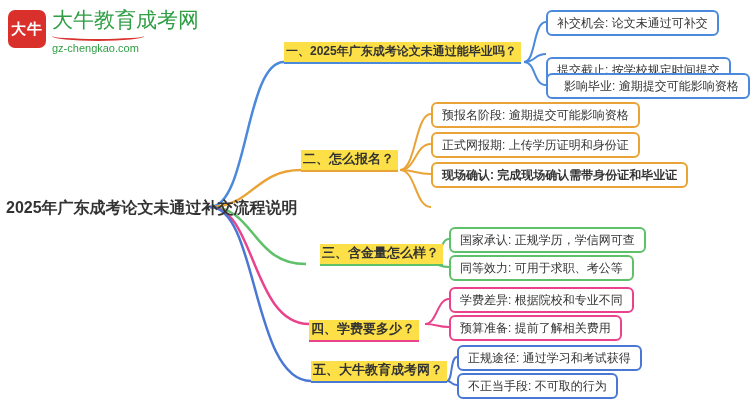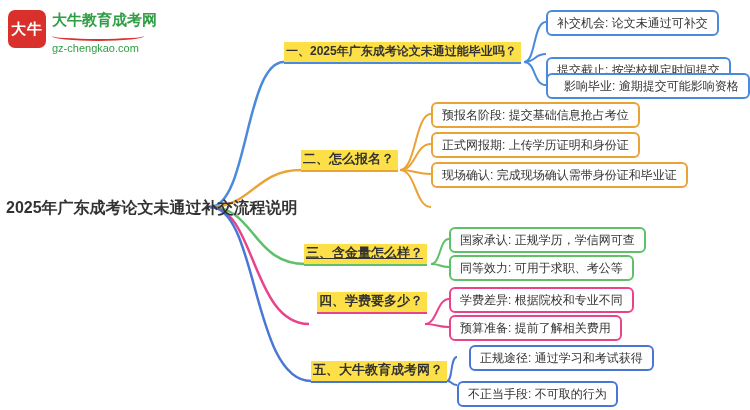--- a/index.html
+++ b/index.html
@@ -24,21 +24,21 @@
 
   .leaf{position:absolute;font-size:12px;line-height:16px;color:#333;background:#fff;
         border:2px solid var(--c);border-radius:6px;padding:3px 9px;white-space:nowrap;}
 
   
   .logo{position:absolute;left:8px;top:10px;display:flex;align-items:flex-start;}
   .logo-icon{width:38px;height:38px;background:#d9302c;border-radius:7px;color:#fff;
              font-size:15px;font-weight:700;display:flex;align-items:center;
              justify-content:center;letter-spacing:1px;}
   .logo-text{margin-left:6px;}
-  .logo-brand{color:#2f9e44;font-size:15px;font-weight:700;line-height:20px;white-space:nowrap;}
+  .logo-brand{color:#2f9e44;font-size:21px;font-weight:400;line-height:20px;white-space:nowrap;}
   .logo-domain{color:#2f9e44;font-size:11px;line-height:14px;white-space:nowrap;}
   .logo-swoosh{width:92px;height:8px;border-bottom:2px solid #d9302c;border-radius:50%;margin-top:1px;}
 </style>
 </head>
 <body>
 
 <div class="stage">
 
   <svg class="connectors" viewBox="0 0 750 410" xmlns="http://www.w3.org/2000/svg">
 
@@ -75,34 +75,34 @@
       <div class="logo-brand">大牛教育成考网</div>
       <div class="logo-swoosh"></div>
       <div class="logo-domain">gz-chengkao.com</div>
     </div>
   </div>
 
   <div class="root-label">2025年广东成考论文未通过补交流程说明</div>
 
   <div class="branch-label small b0" style="left:284px;top:42px;">一、2025年广东成考论文未通过能毕业吗？</div>
   <div class="branch-label b1" style="left:301px;top:150px;">二、怎么报名？</div>
-  <div class="branch-label b2" style="left:304px;top:244px;text-decoration:underline;">三、含金量怎么样？</div>
-  <div class="branch-label b3" style="left:309px;top:292px;margin-left:8px;">四、学费要多少？</div>
+  <div class="branch-label b2" style="left:320px;top:244px;">三、含金量怎么样？</div>
+  <div class="branch-label b3" style="left:309px;top:320px;">四、学费要多少？</div>
   <div class="branch-label b4" style="left:311px;top:361px;">五、大牛教育成考网？</div>
 
   <div class="leaf b0" style="left:546px;top:10px;">补交机会: 论文未通过可补交</div>
   <div class="leaf b0" style="left:546px;top:42px;margin-top:15px;">提交截止: 按学校规定时间提交</div>
   <div class="leaf b0" style="left:546px;top:73px;padding-left:16px;">影响毕业: 逾期提交可能影响资格</div>
 
-  <div class="leaf b1" style="left:431px;top:102px;">预报名阶段: 提交基础信息抢占考位</div>
+  <div class="leaf b1" style="left:431px;top:102px;">预报名阶段: 逾期提交可能影响资格</div>
   <div class="leaf b1" style="left:431px;top:132px;">正式网报期: 上传学历证明和身份证</div>
-  <div class="leaf b1" style="left:431px;top:162px;">现场确认: 完成现场确认需带身份证和毕业证</div>
+  <div class="leaf b1" style="left:431px;top:162px;font-weight:bold;">现场确认: 完成现场确认需带身份证和毕业证</div>
 
   <div class="leaf b2" style="left:449px;top:227px;">国家承认: 正规学历，学信网可查</div>
   <div class="leaf b2" style="left:449px;top:255px;">同等效力: 可用于求职、考公等</div>
 
   <div class="leaf b3" style="left:449px;top:287px;">学费差异: 根据院校和专业不同</div>
   <div class="leaf b3" style="left:449px;top:315px;">预算准备: 提前了解相关费用</div>
 
-  <div class="leaf b4" style="left:457px;top:345px;margin-left:12px;">正规途径: 通过学习和考试获得</div>
-  <div class="leaf b4" style="left:457px;top:373px;margin-top:8px;">不正当手段: 不可取的行为</div>
+  <div class="leaf b4" style="left:457px;top:345px;">正规途径: 通过学习和考试获得</div>
+  <div class="leaf b4" style="left:457px;top:373px;">不正当手段: 不可取的行为</div>
 
 </div>
 
 </body></html>

